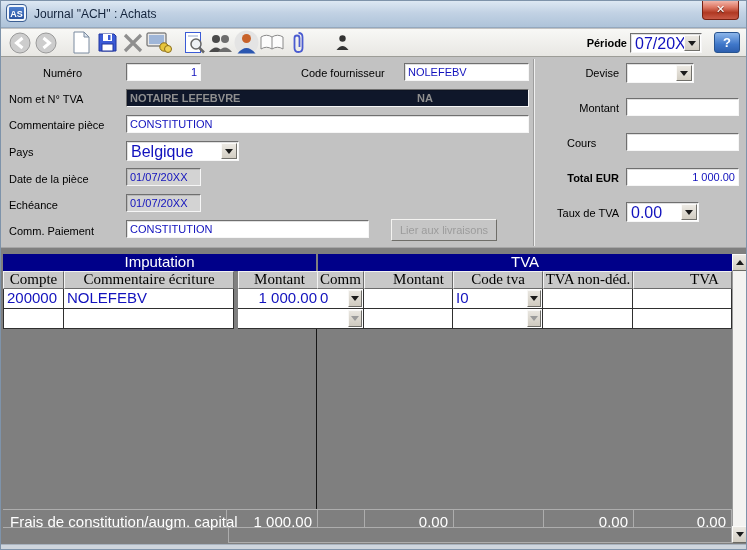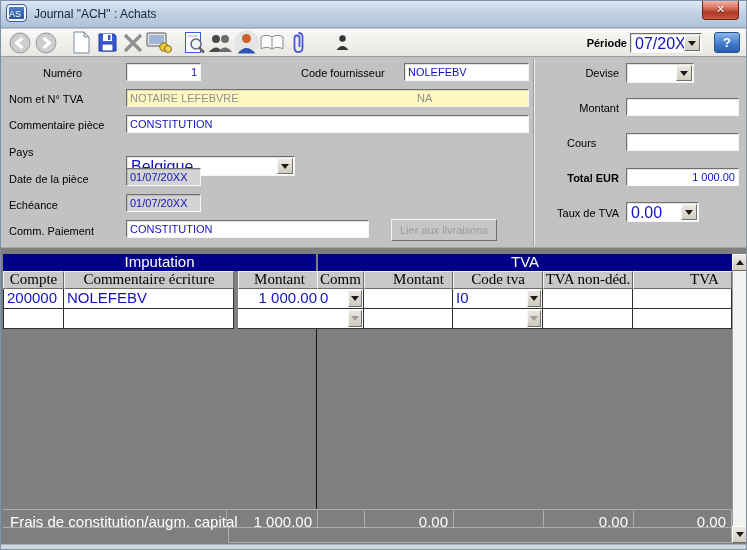--- a/index.html
+++ b/index.html
@@ -4,21 +4,21 @@
 <style>
   * { margin:0; padding:0; box-sizing:border-box; font-family:"Liberation Sans","DejaVu Sans",sans-serif; }
   html,body { width:747px; height:550px; overflow:hidden; background:#c2c2c2; }
   .window { position:relative; width:747px; height:550px; background:#c2c2c2; border:1px solid #7e93aa; overflow:hidden; }
 
   
   .titlebar { position:absolute; left:0; top:0; width:100%; height:27px;
     background:linear-gradient(#dde8f3,#c2d2e4 45%,#aec3d9); border-bottom:1px solid #94a8be; }
   .app-icon { position:absolute; left:6px; top:4px; width:19px; height:16px;
     background:linear-gradient(#4d7fce,#2c55a0); border:2px solid #f2f6fb; outline:1px solid #3c5f93;
-    border-radius:3px; color:#fff; font-size:9px; font-weight:normal; text-align:left; line-height:15px; }
+    border-radius:3px; color:#fff; font-size:9px; font-weight:bold; text-align:center; line-height:15px; }
   .title-text { position:absolute; left:33px; top:6px; font-size:12px; color:#14243c; }
   .close-btn { position:absolute; right:7px; top:0; width:37px; height:19px; cursor:default;
     background:linear-gradient(#f2b5a9,#dd7763 35%,#b03822 65%,#c85a47);
     border:1px solid #772113; border-top:none; border-radius:0 0 4px 4px;
     color:#fff; text-align:center; font-size:11px; font-weight:bold; line-height:17px; text-shadow:0 1px 1px rgba(0,0,0,.6); }
 
   
   .toolbar { position:absolute; left:0; top:28px; width:100%; height:28px;
     background:linear-gradient(#f8f8f6,#e8e7e3); border-bottom:1px solid #9d9d97;
     display:flex; align-items:center; padding-left:6px; }
@@ -28,21 +28,21 @@
   .help-btn { position:absolute; right:6px; top:3px; width:26px; height:21px;
     background:linear-gradient(#8cb6ea,#3f77c9 60%,#2d5fae); border:1px solid #27538f; border-radius:3px;
     color:#fff; font-weight:bold; font-size:13px; text-align:center; line-height:19px; }
 
   
   .sunken { border:1px solid; border-color:#6f6f6f #f6f6f6 #f6f6f6 #6f6f6f; box-shadow:inset 1px 1px 0 rgba(0,0,0,.12); }
   .raised { border:1px solid; border-color:#f4f3f1 #6f6e69 #6f6e69 #f4f3f1; }
   .lbl { position:absolute; font-size:11px; color:#000; white-space:nowrap; }
   .field { position:absolute; height:18px; background:#fff; font-size:11px; line-height:15px; padding:1px 3px 0 3px; color:#1212bd; white-space:nowrap; overflow:hidden; }
   .field.right { text-align:right; }
-  .field.disabled { background:#fef9c3; color:#8f8f8f; }
+  .field.disabled { background:#0f172a; color:#8f8f8f;font-weight:bold; }
   .field.datefld { background:#d3d3d3; }
   .combo { position:absolute; height:20px; background:#fff; font-size:16px; line-height:17px; padding:1px 18px 0 4px; color:#1212bd; }
   .combo-btn { position:absolute; top:1px; right:1px; bottom:1px; width:16px;
     background:linear-gradient(#ece9e3,#d2cdc2); border:1px solid; border-color:#fbfaf8 #71706b #71706b #fbfaf8;
     display:flex; align-items:center; justify-content:center; }
   .tri-down { width:0; height:0; border:4px solid transparent; border-top:5px solid #1a1a1a; margin-top:5px; }
   .tri-up { width:0; height:0; border:4px solid transparent; border-bottom:5px solid #1a1a1a; margin-bottom:5px; }
   .btn-gray { position:absolute; background:#c6c6c6; color:#9c9c9c; font-size:11px; text-align:center; }
   .form-divider { position:absolute; left:532px; top:58px; width:2px; height:187px; background:#9d9d9d; border-right:1px solid #efefef; }
 
@@ -192,21 +192,21 @@
   <div class="lbl" style="left:8px; top:92px;">Nom et N° TVA</div>
   <div class="field sunken disabled" style="left:125px; top:88px; width:403px;">
     <span>NOTAIRE LEFEBVRE</span>
     <span style="position:absolute; left:290px;">NA</span>
   </div>
 
   <div class="lbl" style="left:8px; top:118px;">Commentaire pièce</div>
   <div class="field sunken" style="left:125px; top:114px; width:403px;">CONSTITUTION</div>
 
   <div class="lbl" style="left:8px; top:145px;">Pays</div>
-  <div class="combo sunken" style="left:125px; top:140px; width:169px;margin-top:15px;">
+  <div class="combo sunken" style="left:125px; top:140px; width:113px;">
     <span>Belgique</span>
     <span class="combo-btn">
         <span class="tri-down"></span>
       </span>
   </div>
 
   <div class="lbl" style="left:8px; top:172px;">Date de la pièce</div>
   <div class="field sunken datefld" style="left:125px; top:167px; width:75px;">01/07/20XX</div>
 
   <div class="lbl" style="left:8px; top:198px;">Echéance</div>

